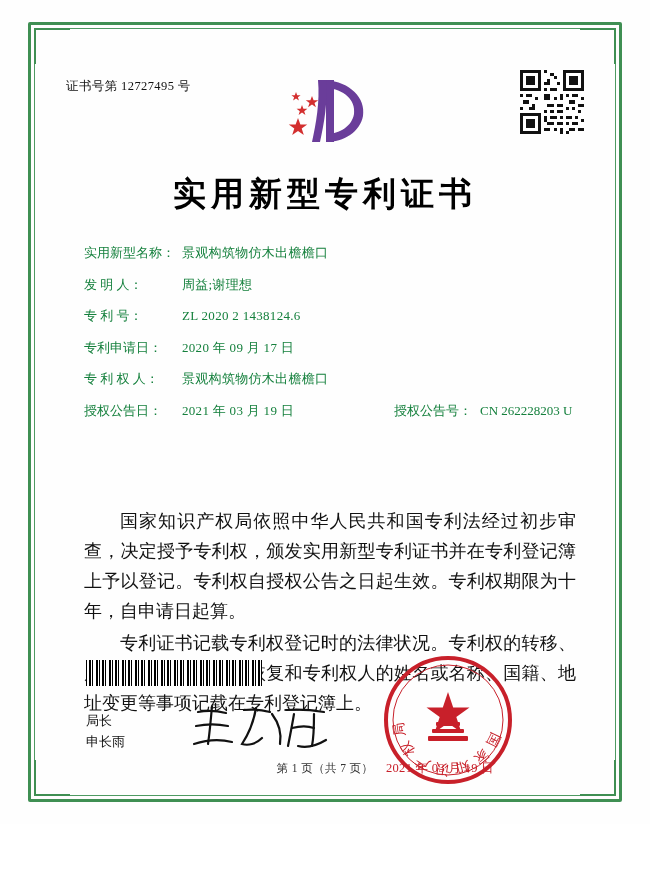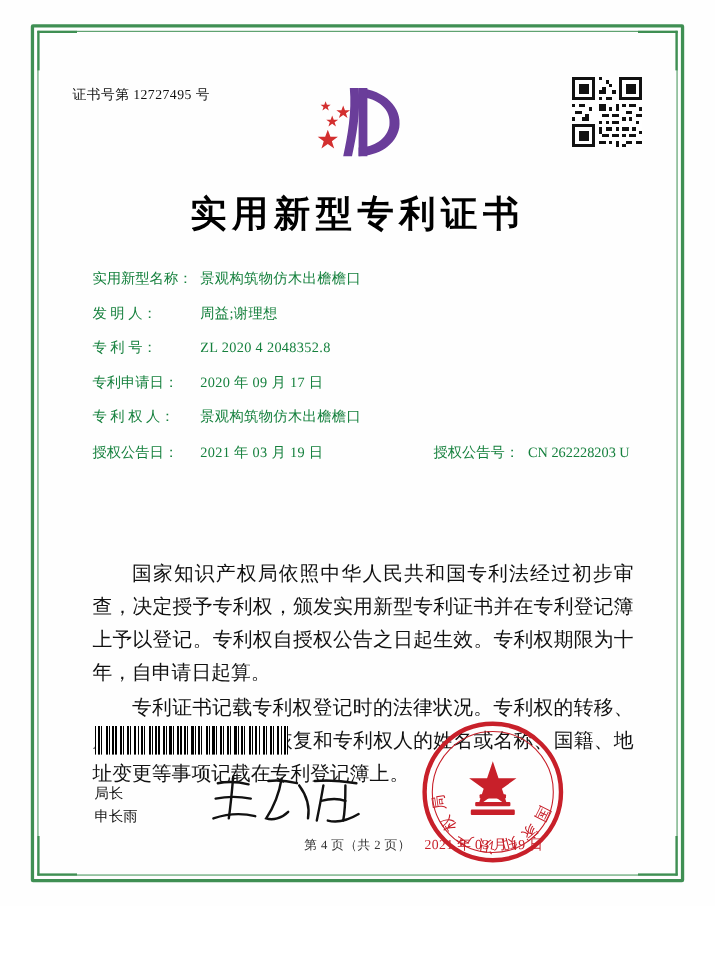--- a/index.html
+++ b/index.html
@@ -314,21 +314,21 @@
       <div class="val">景观构筑物仿木出檐檐口</div>
     </div>
 
     <div class="row">
       <div class="lbl">发 明 人：</div>
       <div class="val">周益;谢理想</div>
     </div>
 
     <div class="row">
       <div class="lbl">专 利 号：</div>
-      <div class="val">ZL 2020 4 2048352.8</div>
+      <div class="val">ZL 2020 2 1438124.6</div>
     </div>
 
     <div class="row">
       <div class="lbl">专利申请日：</div>
       <div class="val">2020 年 09 月 17 日</div>
     </div>
 
     <div class="row">
       <div class="lbl">专 利 权 人：</div>
       <div class="val">景观构筑物仿木出檐檐口</div>
@@ -390,15 +390,15 @@
       <defs>
         <path id="sealArc" d="M 70,70 m -45,0 a 45,45 0 1,1 90,0" transform="rotate(180 70 70)"></path>
       </defs>
       <text font-size="14" fill="#c8202a" font-family="'Liberation Serif', serif" letter-spacing="5">
         <textPath href="#sealArc" startOffset="8%">国家知识产权局</textPath>
       </text>
     </svg>
   </div>
   <div class="seal-date">2021 年 03 月 19 日</div>
 
-  <div class="footer">第 4 页（共 2 页）</div>
+  <div class="footer">第 1 页（共 7 页）</div>
 
 </div>
 
 </body></html>

